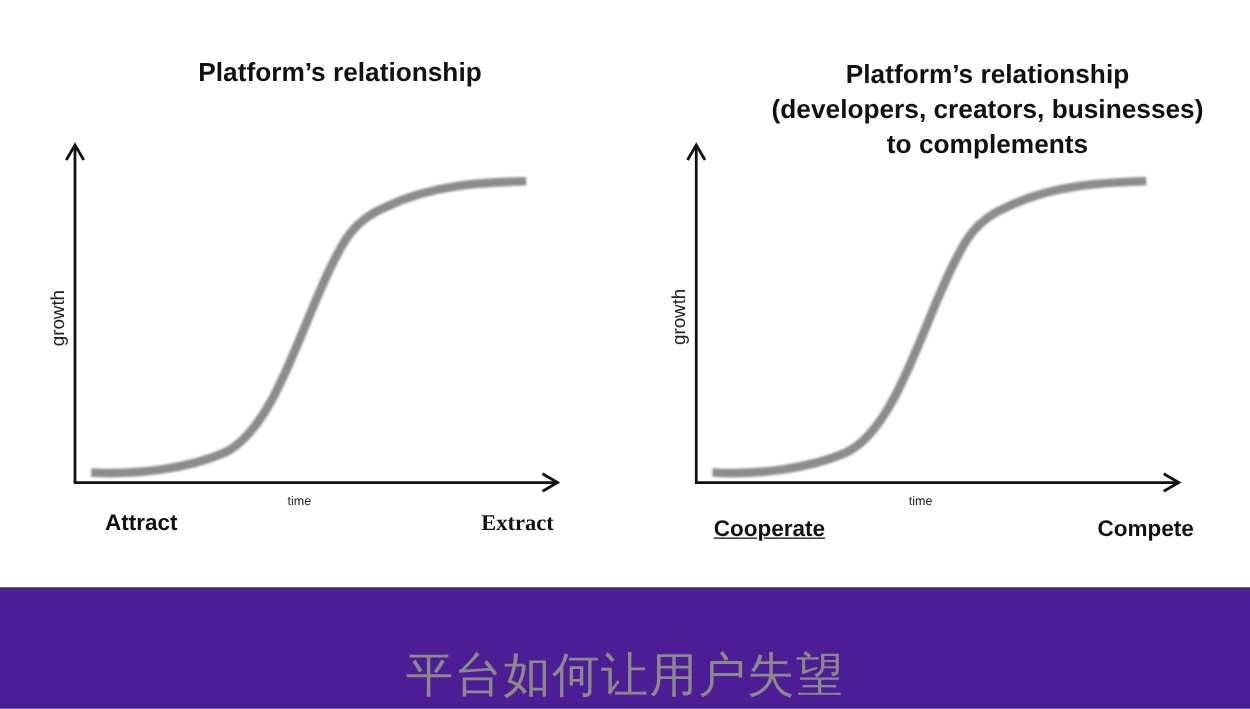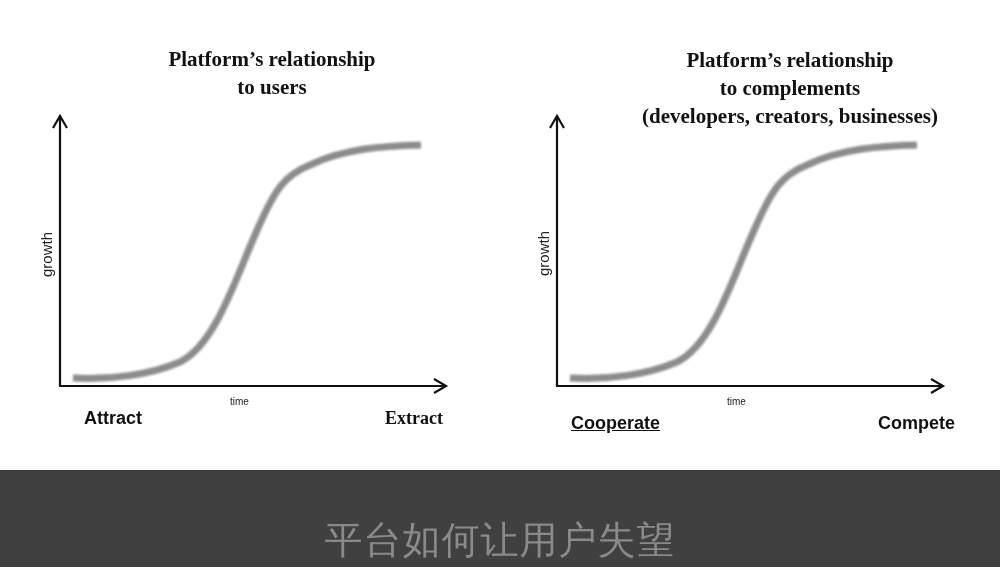--- a/index.html
+++ b/index.html
@@ -1,45 +1,44 @@
 <!DOCTYPE html>
 <html><head>
 <meta charset="utf-8">
 <style>
   html, body { margin:0; padding:0; }
   body { width:1000px; height:567px; background:#ffffff; position:relative; overflow:hidden;
          font-family:"Liberation Sans", sans-serif; }
   .slide { position:absolute; left:0; top:0; width:1000px; height:470px; background:#ffffff; }
   .title { position:absolute; text-align:center; font-weight:bold; color:#111; font-size:21px; line-height:28px;
-           font-family:Liberation Serif, serif; }
+           font-family:Liberation Sans, sans-serif; }
   .title div { white-space:nowrap; }
   svg.chart { position:absolute; left:0; top:0; }
   .lbl { position:absolute; font-family:"Liberation Sans", sans-serif; color:#111; white-space:nowrap; }
   .pole { font-weight:bold; font-size:18px; }
   .axis-x { font-size:10px; color:#222; }
   .axis-y { font-size:15px; color:#222; transform:rotate(-90deg); transform-origin:left top; }
-  .caption-bar { position:absolute; left:0; top:470px; width:1000px; height:97px; background:#404040;
+  .caption-bar { position:absolute; left:0; top:470px; width:1000px; height:97px; background:#4c1d95;
                  border-top:1px solid #3a3a3a; }
   .caption { position:absolute; left:0; width:1000px; top:44px; text-align:center; color:#8a8a8a;
              font-size:38px; letter-spacing:1px; font-family:"DejaVu Sans", sans-serif; font-weight:normal; }
 </style>
 </head>
 <body>
 
 <div class="slide">
 
   <div class="title" style="left:122px; width:300px; top:45px;">
     <div>Platform’s relationship</div>
-    <div>to users</div>
   </div>
 
   <div class="title" style="left:585px; width:410px; top:46px;">
     <div>Platform’s relationship</div>
+    <div>(developers, creators, businesses)</div>
     <div>to complements</div>
-    <div>(developers, creators, businesses)</div>
   </div>
 
   <svg class="chart" width="1000" height="470" viewBox="0 0 1000 470">
     <defs>
       <filter id="soft" x="-5%" y="-5%" width="110%" height="110%">
         <feGaussianBlur stdDeviation="0.8"></feGaussianBlur>
       </filter>
     </defs>
 
     <g>

